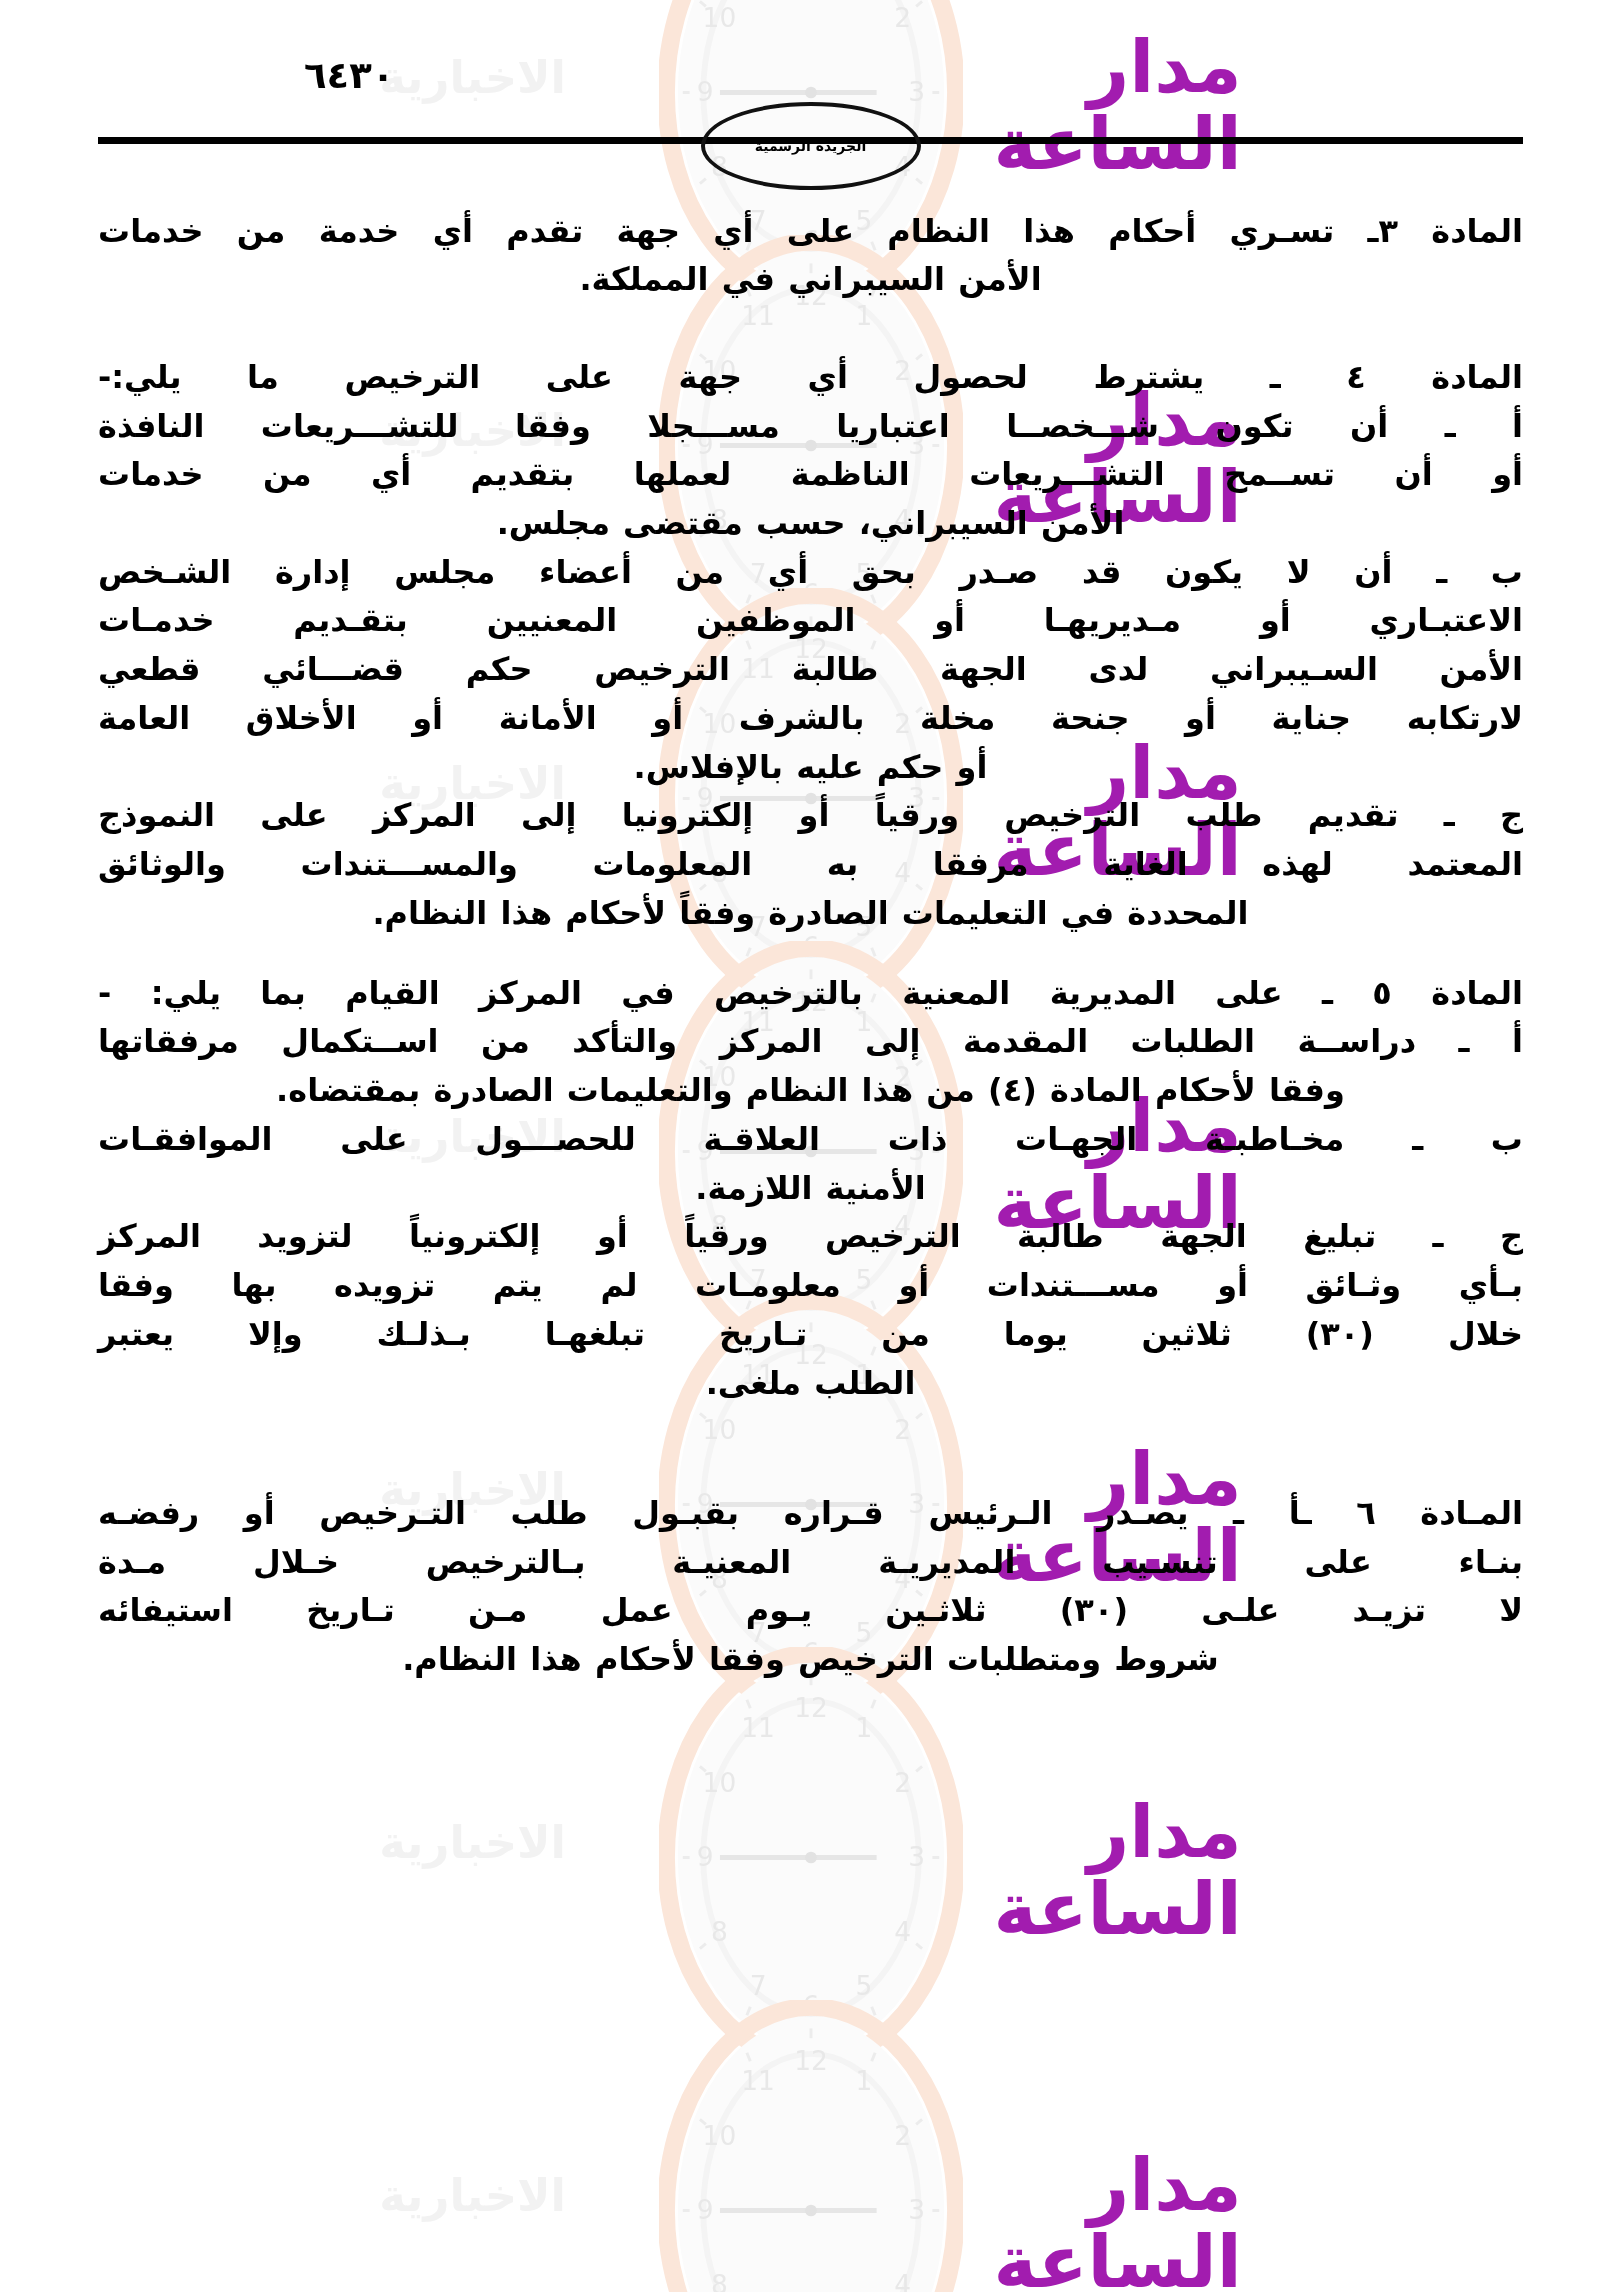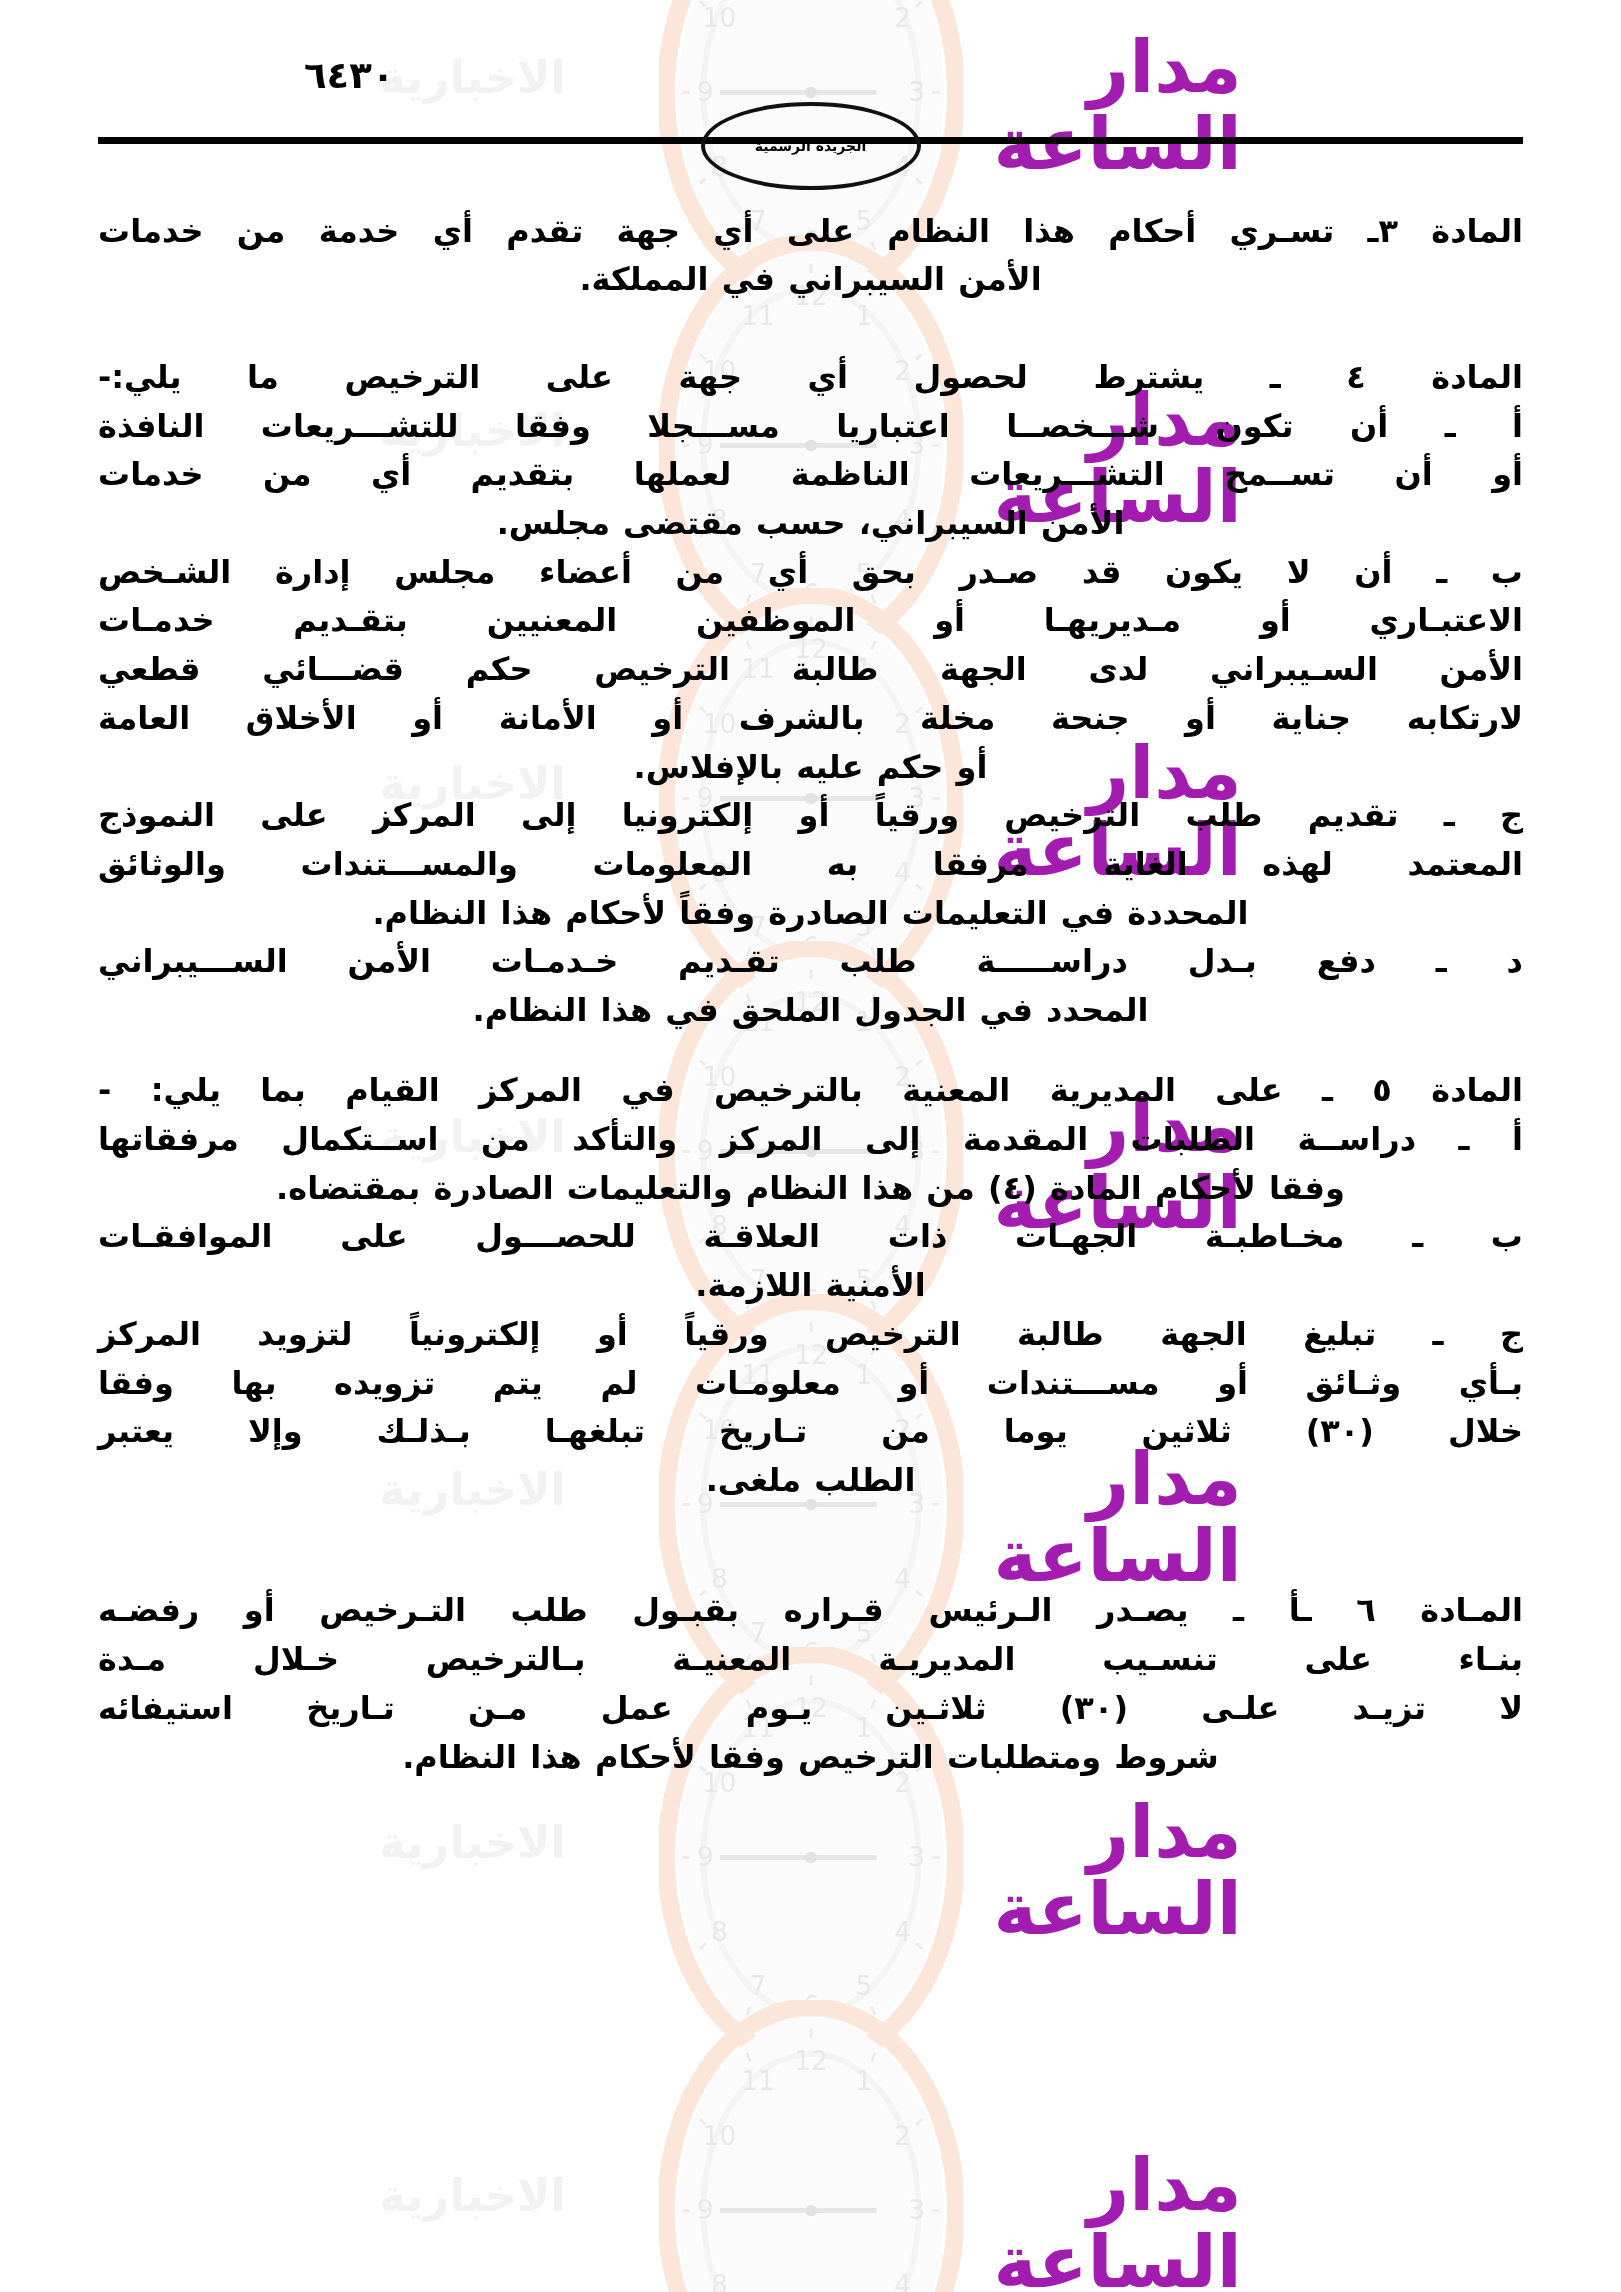--- a/index.html
+++ b/index.html
@@ -451,24 +451,20 @@
           <p class="para" style="text-align-last: justify;">الاعتبـاري أو مـديريهـا أو الموظفين المعنيين بتقـديم خدمـات</p>
           <p class="para" style="text-align-last: justify;">الأمن السـيبراني لدى الجهة طالبة الترخيص حكم قضـــائي قطعي</p>
           <p class="para" style="text-align-last: justify;">لارتكابه جناية أو جنحة مخلة بالشرف أو الأمانة أو الأخلاق العامة</p>
           <p class="para" style="text-align-last: center;">أو حكم عليه بالإفلاس.</p>
         </div>
         <div>
           <p class="para" style="text-align-last: justify;">ج ـ تقديم طلب الترخيص ورقياً أو إلكترونيا إلى المركز على النموذج</p>
           <p class="para" style="text-align-last: justify;">المعتمد لهذه الغاية مرفقا به المعلومات والمســـتندات والوثائق</p>
           <p class="para" style="text-align-last: center;">المحددة في التعليمات الصادرة وفقاً لأحكام هذا النظام.</p>
         </div>
-        <div>
-          <p class="para" style="text-align-last: justify;">د ـ دفع بـدل دراســـــة طلب تقـديم خـدمـات الأمن الســـيبراني</p>
-          <p class="para" style="text-align-last: center;">المحدد في الجدول الملحق في هذا النظام.</p>
-        </div>
       </div>
       <div class="spacer-sm"></div>
       <div class="article-block">
         <p class="para lead" style="text-align: justify; text-align-last: justify;">المادة ٥ ـ على المديرية المعنية بالترخيص في المركز القيام بما يلي: -</p>
         <div>
           <p class="para" style="text-align-last: justify;">أ ـ دراســة الطلبات المقدمة إلى المركز والتأكد من اســتكمال مرفقاتها</p>
           <p class="para" style="text-align-last: center;">وفقا لأحكام المادة (٤) من هذا النظام والتعليمات الصادرة بمقتضاه.</p>
         </div>
         <div>
           <p class="para" style="text-align-last: justify;">ب ـ مخـاطبـة الجهـات ذات العلاقـة للحصـــول على الموافقـات</p>

